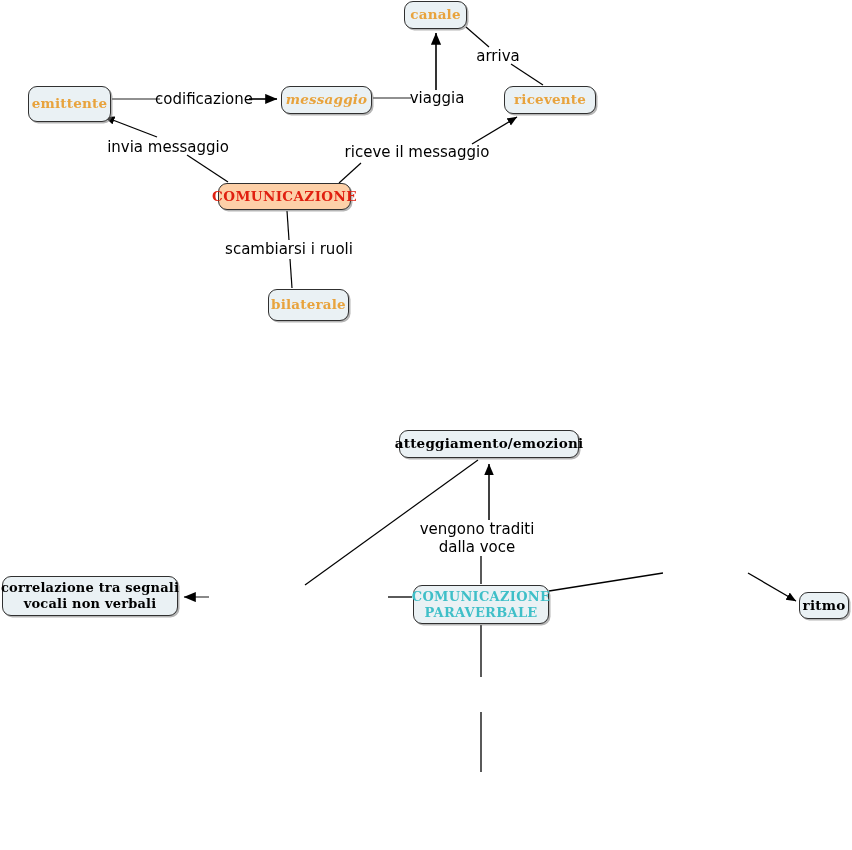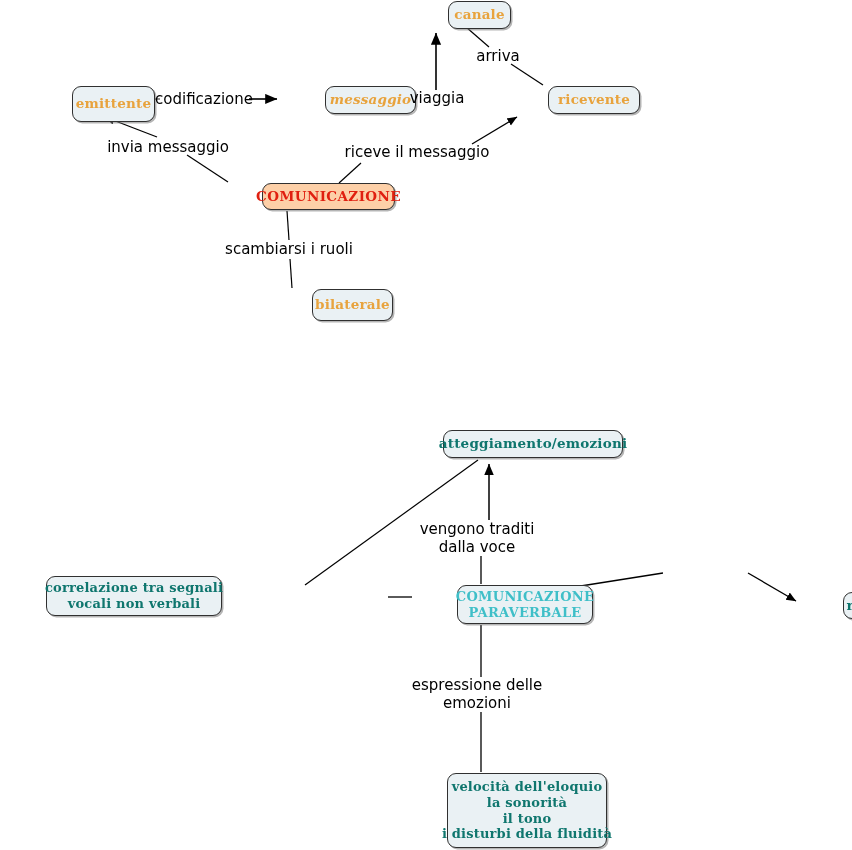--- a/index.html
+++ b/index.html
@@ -32,34 +32,33 @@
     display: flex;
     align-items: center;
     justify-content: center;
     text-align: center;
     line-height: 1.12;
     white-space: pre;
     box-shadow: 1.5px 1.5px 0 rgba(120,120,120,0.55);
     font-family: "DejaVu Serif", serif;
     font-weight: bold;
     letter-spacing: 0.2px;
-    margin-left: 44px;
   }
   .node.concept-orange {
     color: #e8a33d;
     font-size: 13.5px;
   }
   .node.root-comunicazione {
     background: #fdd0a8;
     color: #e02010;
     font-size: 13.5px;
     letter-spacing: 0.4px;
   }
   .node.concept-black {
-    color: #0f766e;
+    color: #000000;
     font-size: 13.5px;
   }
   .node.concept-teal {
     color: #3fbfc8;
     font-size: 13px;
     letter-spacing: 0.3px;
   }
   .node.multiline {
     font-size: 13px;
     line-height: 1.22;
@@ -171,28 +170,20 @@
 
   <div class="node concept-teal multiline" style="left:413px; top:585px; width:136px; height:39px;">
     <span>COMUNICAZIONE
 PARAVERBALE</span>
   </div>
 
   <div class="node concept-black" style="left:799px; top:592px; width:50px; height:27px;">
     <span>ritmo</span>
   </div>
 
-  <div class="node concept-black multiline" style="left:403px; top:773px; width:160px; height:75px;">
-    <span>velocità dell'eloquio
-la sonorità
-il tono
-i disturbi della fluidità</span>
-  </div>
 
 
   <div class="edge-label" style="left:477px; top:538px;">vengono traditi
 dalla voce</div>
 
 
-  <div class="edge-label" style="left:477px; top:694px;">espressione delle
-emozioni</div>
 
 </div>
 
 </body></html>

